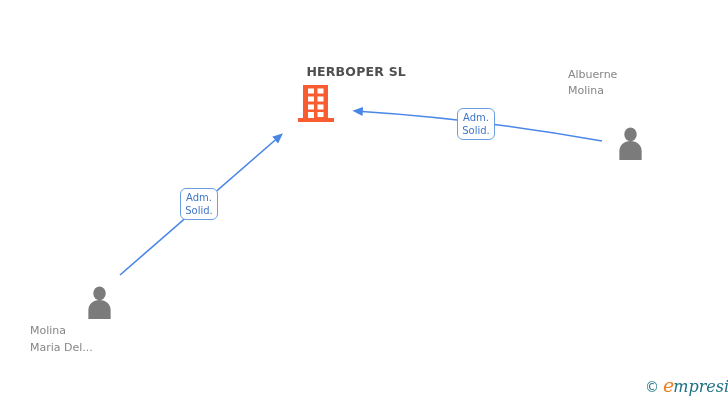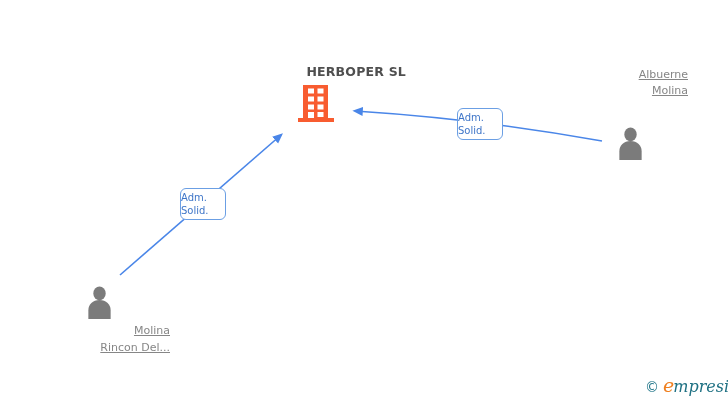--- a/index.html
+++ b/index.html
@@ -10,29 +10,29 @@
   .edges{position:absolute;left:0;top:0;width:728px;height:400px;}
   .company-title{
     position:absolute;left:226px;top:64px;width:180px;text-align:right;
     font-size:12.5px;font-weight:bold;color:#4f4f4f;letter-spacing:.2px;
   }
   .company-icon{position:absolute;left:298px;top:85px;width:36px;height:37px;}
   .person-icon{position:absolute;width:31px;height:33px;}
   .person-icon.albuerne{left:615px;top:127px;}
   .person-icon.perez{left:84px;top:286px;}
   .person-name{
-    position:absolute;text-align:right;color:#868686;font-size:11px;text-decoration:underline;
+    position:absolute;text-align:left;color:#868686;font-size:11px;
   }
   .person-name.albuerne{left:568px;top:67px;width:120px;line-height:15.5px;}
   .person-name.perez{left:30px;top:322px;width:140px;line-height:17px;}
   .person-name span,.company-title span{display:block;}
   .edge-label{
-    position:absolute;box-sizing:border-box;width:46px;height:32px;
+    position:absolute;box-sizing:border-box;width:38px;height:32px;
     background:#ffffff;border:1.5px solid #6b9fe4;border-radius:6px;
-    color:#3f76c8;font-size:10px;line-height:13px;
+    color:#3f76c8;font-size:10px;line-height:13px;text-align:center;
     padding-top:2px;
   }
   .edge-label span{display:block;}
   .edge-label.left{left:180px;top:188px;}
   .edge-label.right{left:457px;top:108px;}
   .logo{
     position:absolute;left:645px;top:374px;display:flex;align-items:baseline;
     font-family:"DejaVu Serif","Liberation Serif",serif;
   }
   .logo .copy{
@@ -82,21 +82,21 @@
     <ellipse cx="16" cy="7.6" rx="6.4" ry="7.2" fill="#7b7b7b"></ellipse>
     <path d="M16 14.5 C 9 14.5 4.5 19 4.5 25 L4.5 34 L27.5 34 L27.5 25 C 27.5 19 23 14.5 16 14.5 Z" fill="#7b7b7b"></path>
   </svg>
 
   <svg class="person-icon perez" viewBox="0 0 32 34">
     <ellipse cx="16" cy="7.6" rx="6.4" ry="7.2" fill="#7b7b7b"></ellipse>
     <path d="M16 14.5 C 9 14.5 4.5 19 4.5 25 L4.5 34 L27.5 34 L27.5 25 C 27.5 19 23 14.5 16 14.5 Z" fill="#7b7b7b"></path>
   </svg>
   <div class="person-name perez">
     <span>Molina</span>
-    <span>Rincon Del...</span>
+    <span>Maria Del...</span>
   </div>
 
   <div class="edge-label left">
     <span>Adm.</span>
     <span>Solid.</span>
   </div>
   <div class="edge-label right">
     <span>Adm.</span>
     <span>Solid.</span>
   </div>

